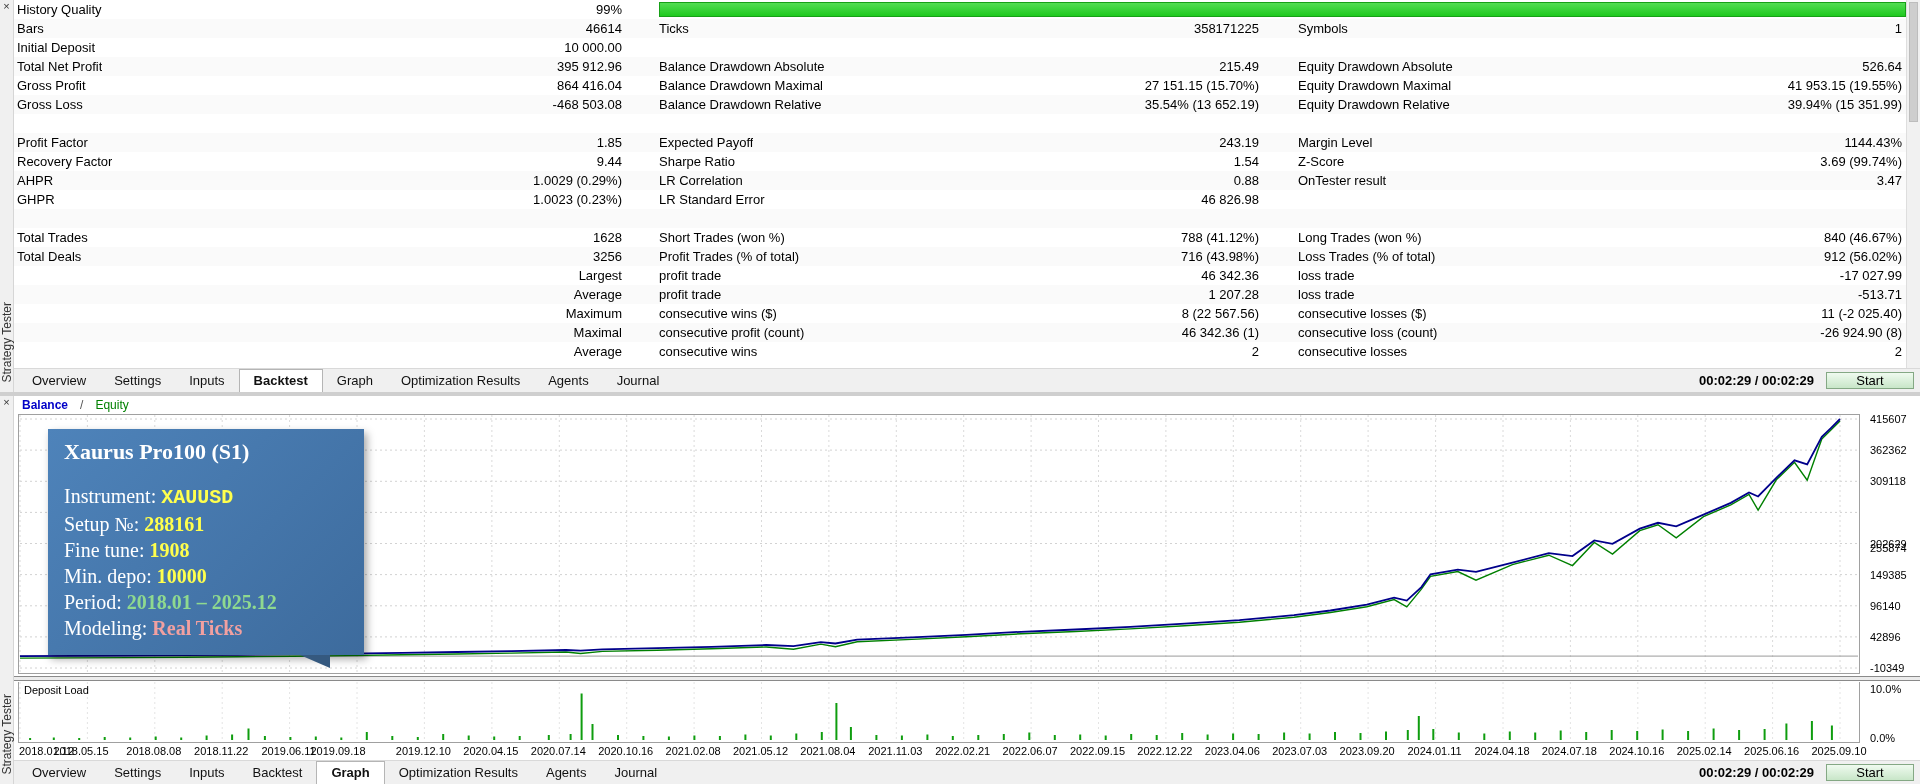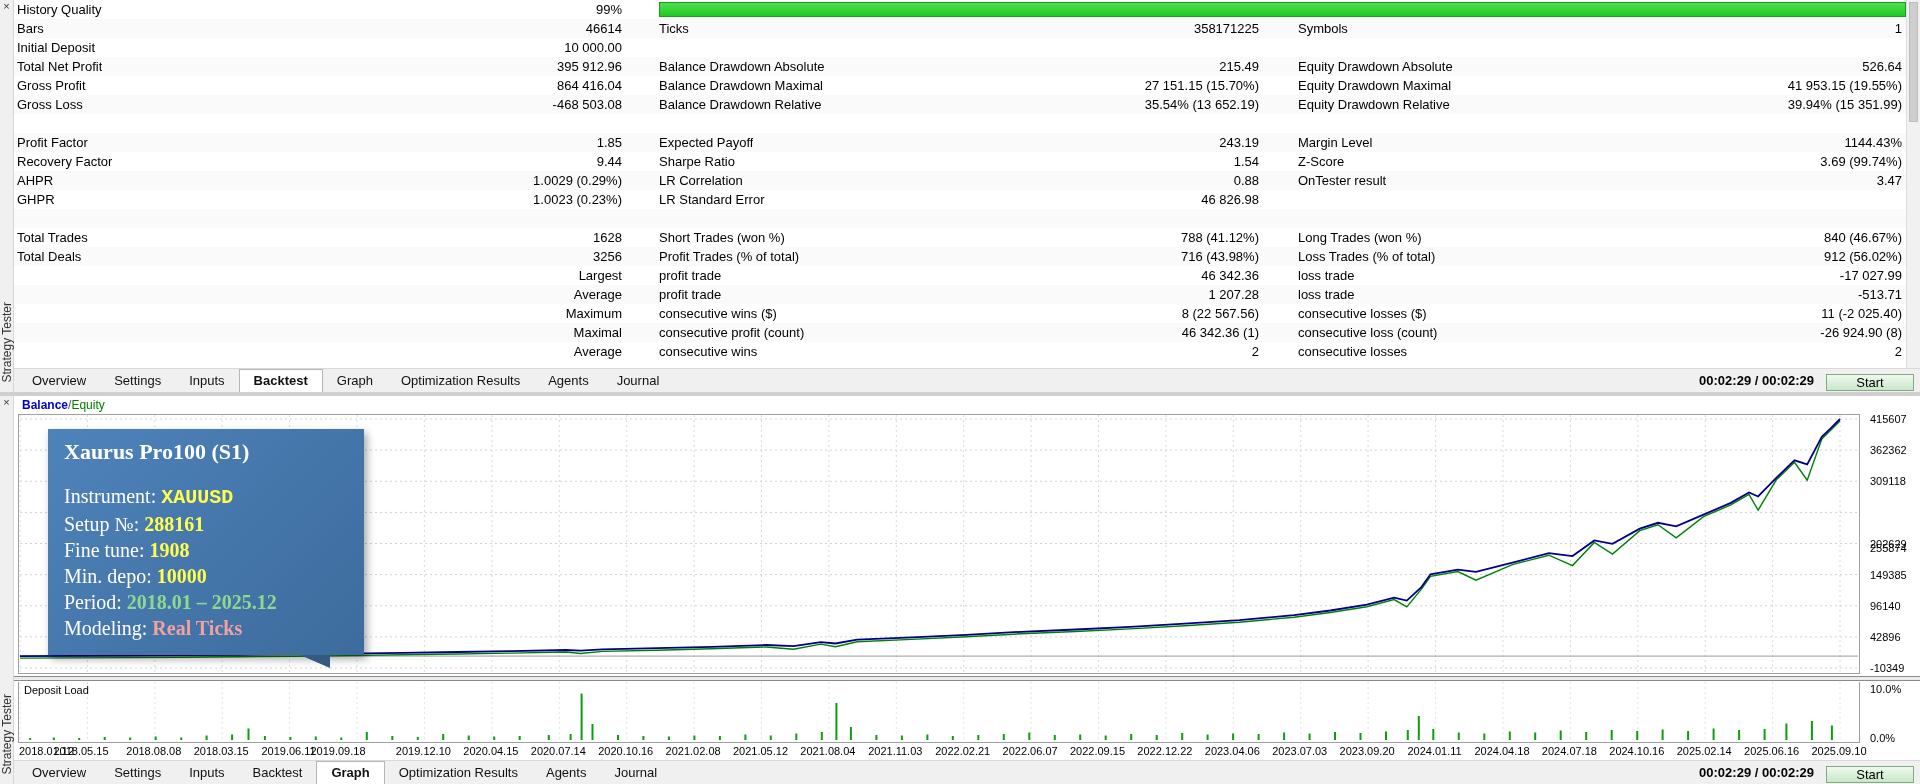--- a/index.html
+++ b/index.html
@@ -32,31 +32,31 @@
   .c3 { flex:1; padding:0 18px 0 0; }
   .progress-wrap { flex:1; height:15px; align-self:center; margin-right:14px;
                    border:1px solid #17a017; background:#eaf6ea; }
   .progress-bar { height:100%; background:linear-gradient(#52dd52,#1fc91f); }
   .stats-scrollbar { position:absolute; top:0; right:0; bottom:0; width:14px;
                      background:#f1f1f1; border-left:1px solid #dedede; }
   .stats-scrollbar .thumb { margin:2px 2px; height:120px; background:#cecece; border:1px solid #bdbdbd; }
 
   
   .tabbar { height:34px; background:#f0f0f0; border-top:1px solid #d9d9d9;
-            display:flex; align-items:flex-end; padding-left:4px; flex:0 0 23px; }
+            display:flex; align-items:center; padding-left:4px; flex:0 0 23px; }
   .tab { padding:0 14px; line-height:22px; color:#111; cursor:pointer; }
   .tab.active { background:#fff; border:1px solid #b5b5b5; border-bottom:none; font-weight:bold; }
   .tab-spacer { flex:1; }
   .tab-time { line-height:22px; font-weight:bold; margin-right:12px; }
   .start-btn { width:88px; margin:1px 6px 1px 0; border:1px solid #84a884;
                background:linear-gradient(#effaef,#c8e6c8); font:13px "Liberation Sans",sans-serif;
                cursor:pointer; }
 
   
-  .legend { height:18px; display:flex; align-items:center; gap:0; padding-left:8px;
+  .legend { height:18px; display:flex; align-items:center; gap:12px; padding-left:8px;
             font-size:12px; background:#fff; flex:0 0 18px; }
   .legend .bal { font-weight:bold; }
   .chart-area { position:relative; flex:1; background:#fff; }
   .plot-main { position:absolute; left:4px; right:60px; top:0; height:260px;
                border:1px solid #a0a0a0; background:#fff; }
   .plot-splitter { position:absolute; left:0; right:0; top:262px; height:5px;
                    background:#ececec; border-top:1px solid #8a8a8a; border-bottom:1px solid #8a8a8a; }
   .plot-deposit { position:absolute; left:4px; right:60px; top:268px; height:61px;
                   border:1px solid #a0a0a0; border-top:none; background:#fff; }
   .deposit-label { position:absolute; top:2px; left:5px; font-size:11px; z-index:2; }
@@ -542,21 +542,21 @@
               <rect x="1719.1" y="48.0" width="2" height="10.0" fill="#0f9d0f"></rect>
               <rect x="1744.6" y="47.0" width="2" height="11.0" fill="#0f9d0f"></rect>
               <rect x="1766.4" y="41.5" width="2" height="16.5" fill="#0f9d0f"></rect>
               <rect x="1791.9" y="39.0" width="2" height="19.0" fill="#0f9d0f"></rect>
               <rect x="1811.9" y="43.5" width="2" height="14.5" fill="#0f9d0f"></rect>
             </svg></div>
         <div class="x-axis-row">
             <div class="xlabel first" style="left: 1px;">2018.01.12</div>
             <div class="xlabel" style="left: 63px;">2018.05.15</div>
             <div class="xlabel" style="left: 135.8px;">2018.08.08</div>
-            <div class="xlabel" style="left: 203.2px;">2018.03.15</div>
+            <div class="xlabel" style="left: 203.2px;">2018.11.22</div>
             <div class="xlabel" style="left: 270.6px;">2019.06.11</div>
             <div class="xlabel" style="left: 320px;">2019.09.18</div>
             <div class="xlabel" style="left: 405.4px;">2019.12.10</div>
             <div class="xlabel" style="left: 472.9px;">2020.04.15</div>
             <div class="xlabel" style="left: 540.3px;">2020.07.14</div>
             <div class="xlabel" style="left: 607.7px;">2020.10.16</div>
             <div class="xlabel" style="left: 675.1px;">2021.02.08</div>
             <div class="xlabel" style="left: 742.5px;">2021.05.12</div>
             <div class="xlabel" style="left: 809.9px;">2021.08.04</div>
             <div class="xlabel" style="left: 877.3px;">2021.11.03</div>

